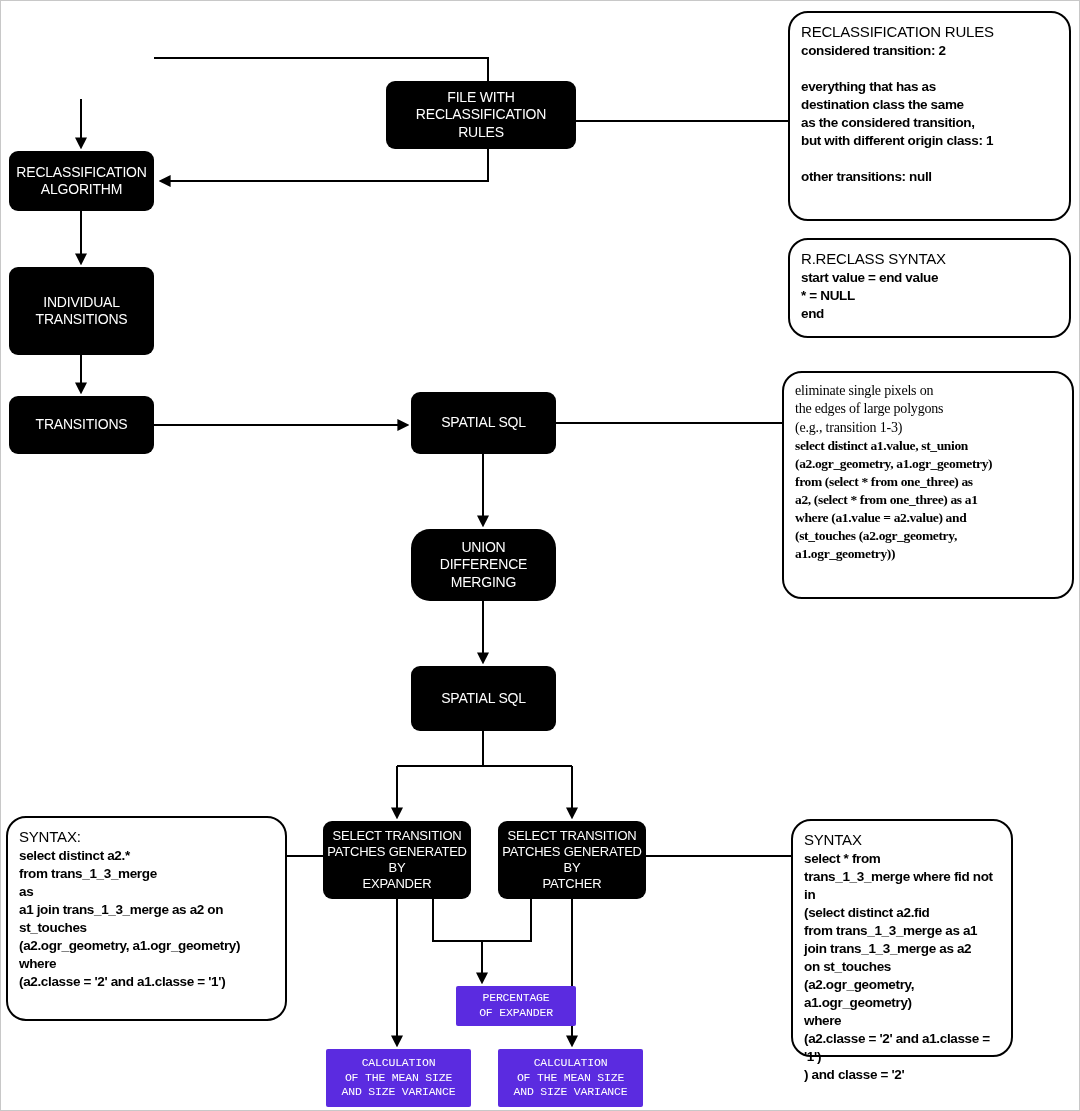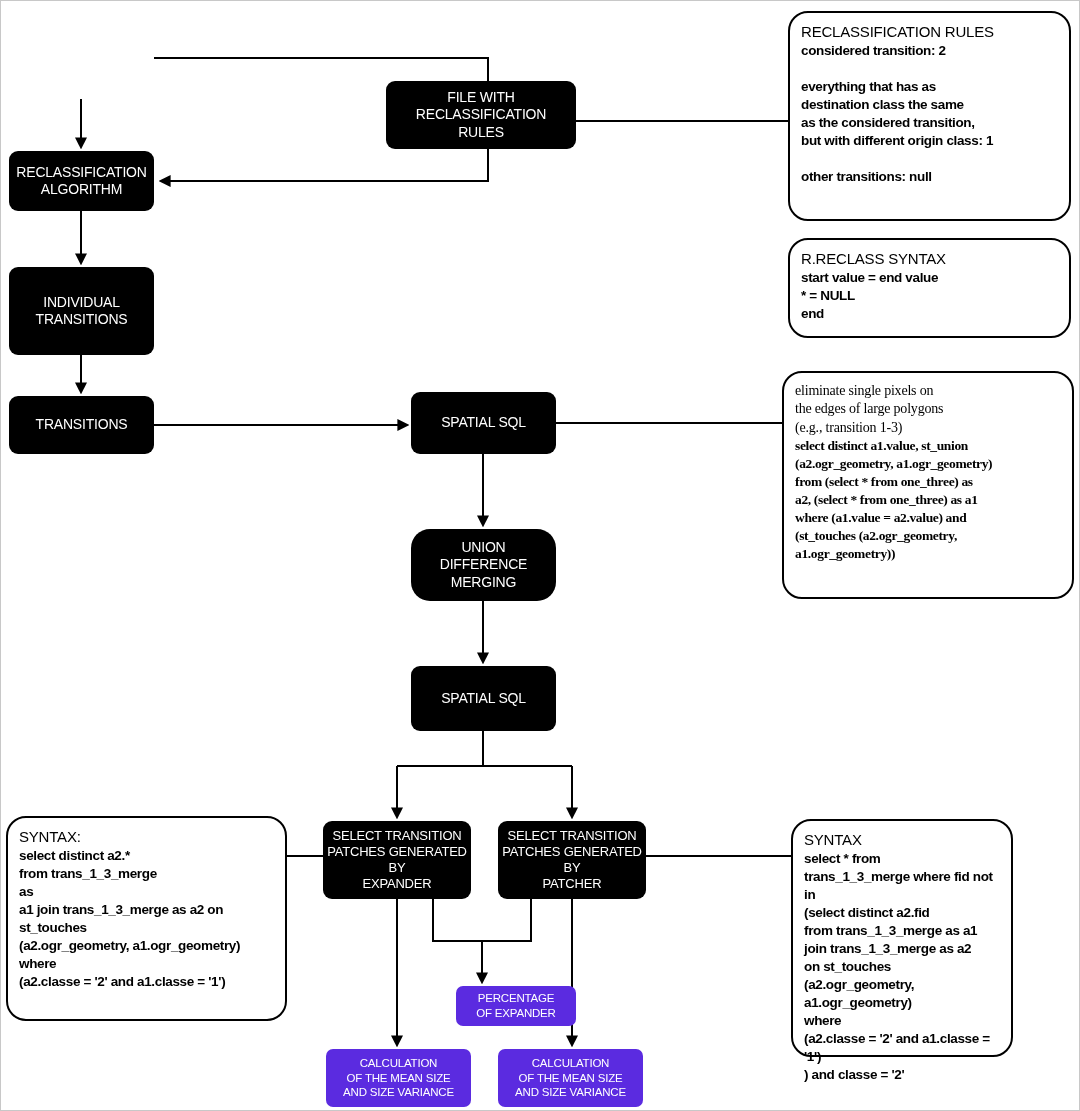--- a/index.html
+++ b/index.html
@@ -32,23 +32,24 @@
     white-space: pre-line;
     font-size: 14px;
     line-height: 1.22;
     letter-spacing: -0.2px;
     box-sizing: border-box;
     padding: 4px;
   }
   .node.small { font-size: 13px; }
   .node.purple {
     background: #5b2be0;
-    border-radius: 7px;
+    border-radius: 2px;
     font-size: 11.5px;
     line-height: 1.3;
+    font-family: Liberation Mono, monospace;
   }
   .note {
     position: absolute;
     z-index: 2;
     background: #ffffff;
     border: 2px solid #000000;
     border-radius: 20px;
     box-sizing: border-box;
     padding: 9px 11px;
     color: #000000;

